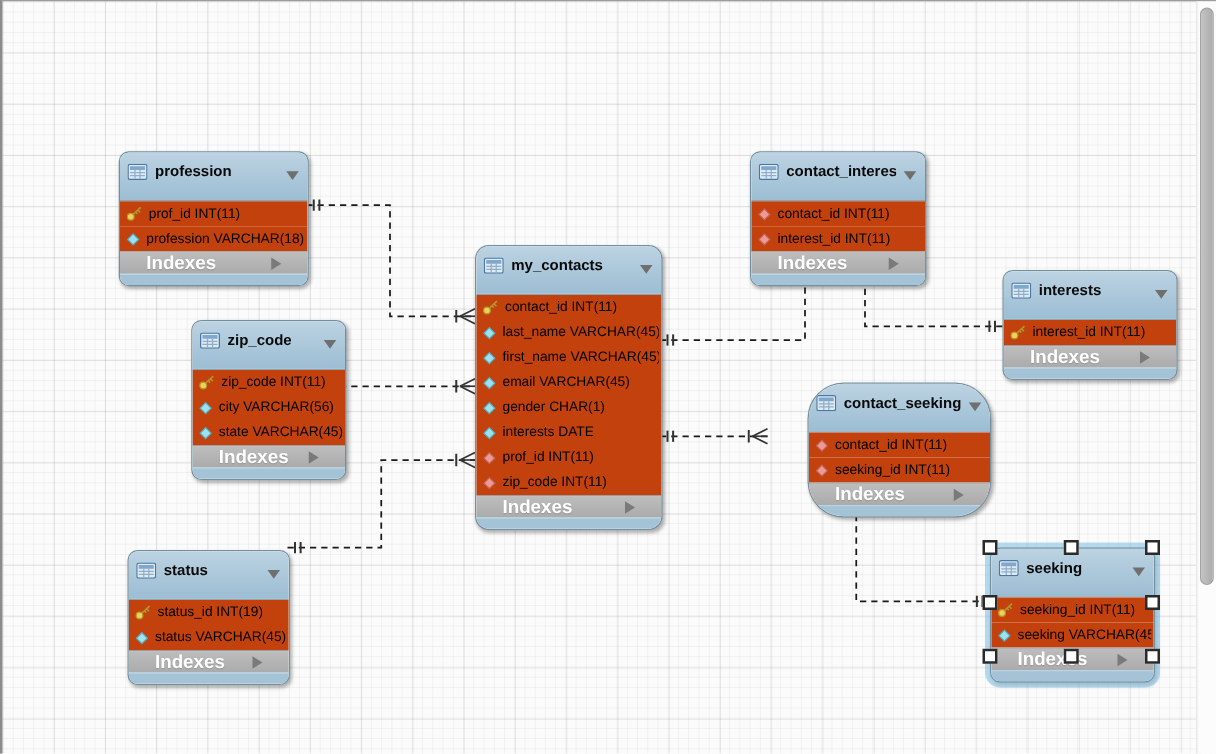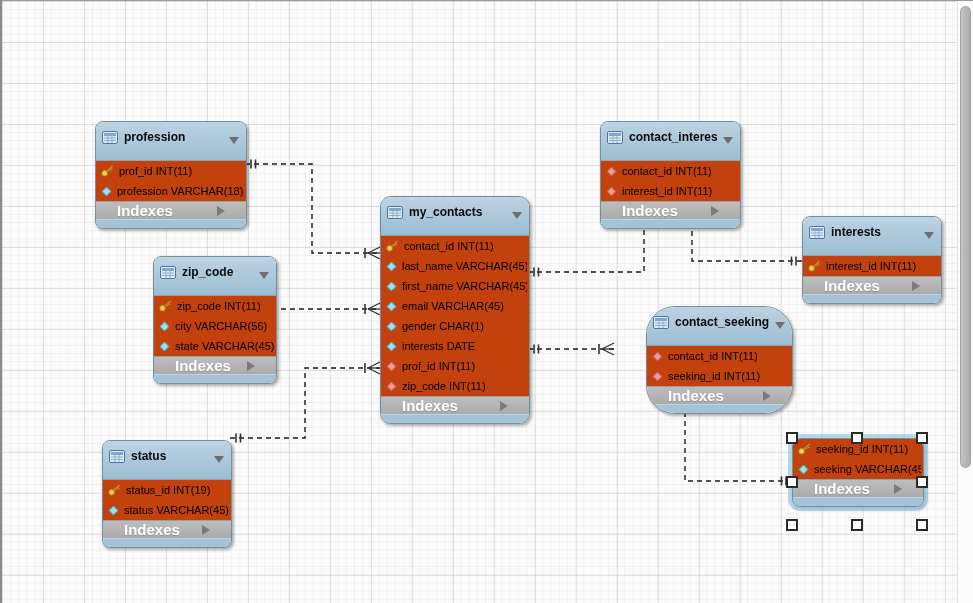--- a/index.html
+++ b/index.html
@@ -425,20 +425,31 @@
           <span class="lbl">seeking_id INT(11)</span>
         </div>
         <div class="idx">
           <span>Indexes</span>
           <span class="sp"></span>
           <span class="idx-arrow"></span>
         </div>
         <div class="strip"></div>
       </div>
       <div class="erd-table selected" style="left: 790px; top: 437px; width: 130px;">
+        <div class="hdr">
+          <span class="icon">
+            <svg width="16" height="13" viewBox="0 0 16 13">
+              <rect x="0.5" y="0.5" width="15" height="12" rx="1.5" fill="#dfeaf2" stroke="#4a77a8"></rect>
+              <rect x="2" y="2" width="12" height="3" fill="#7fa8cc"></rect>
+              <path d="M2 7 h12 M2 9.5 h12 M6 5 v7 M10 5 v7" stroke="#8fafc9" stroke-width="1" fill="none"></path>
+            </svg>
+          </span>
+          <span class="title">seeking</span>
+          <span class="caret"></span>
+        </div>
         <div class="row">
           <span class="icon">
             <svg width="13" height="12" viewBox="0 0 13 12">
               <circle cx="3.6" cy="8.3" r="2.7" fill="#f0d158" stroke="#b3962f" stroke-width="1"></circle>
               <path d="M5.6 6.4 L11.6 0.9 M9.2 3 l2 2 M7.5 4.6 l1.5 1.5" stroke="#b3962f" stroke-width="1.3" fill="none"></path>
             </svg>
           </span>
           <span class="lbl">seeking_id INT(11)</span>
         </div>
         <div class="row">

